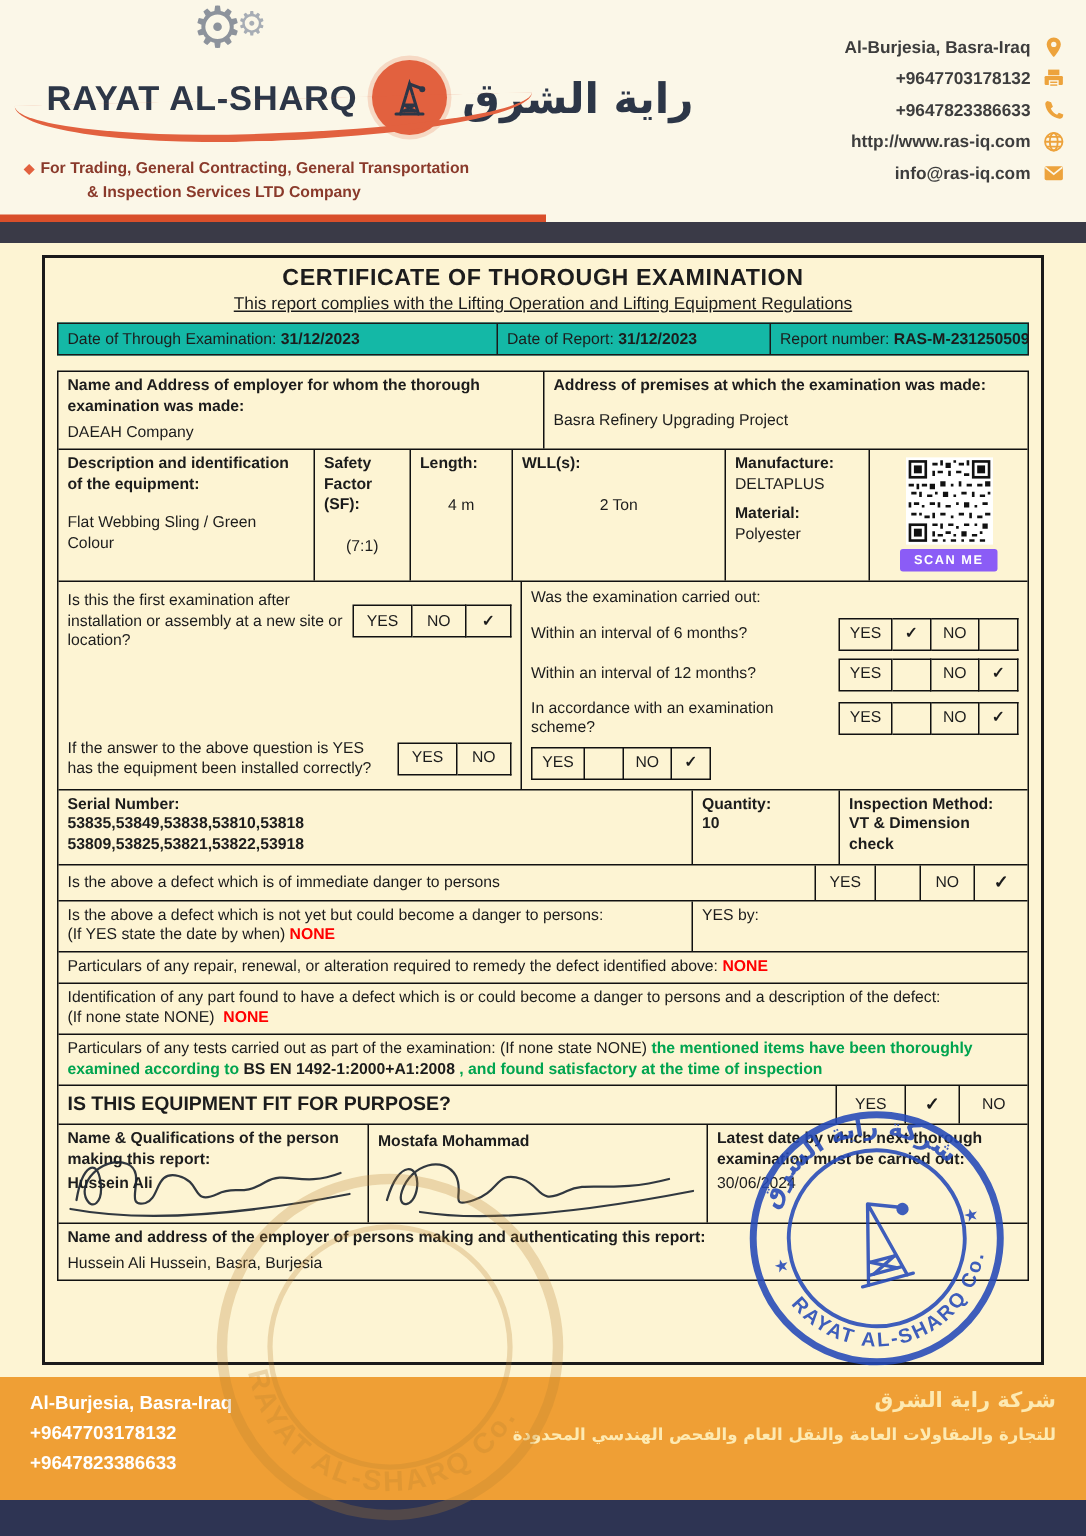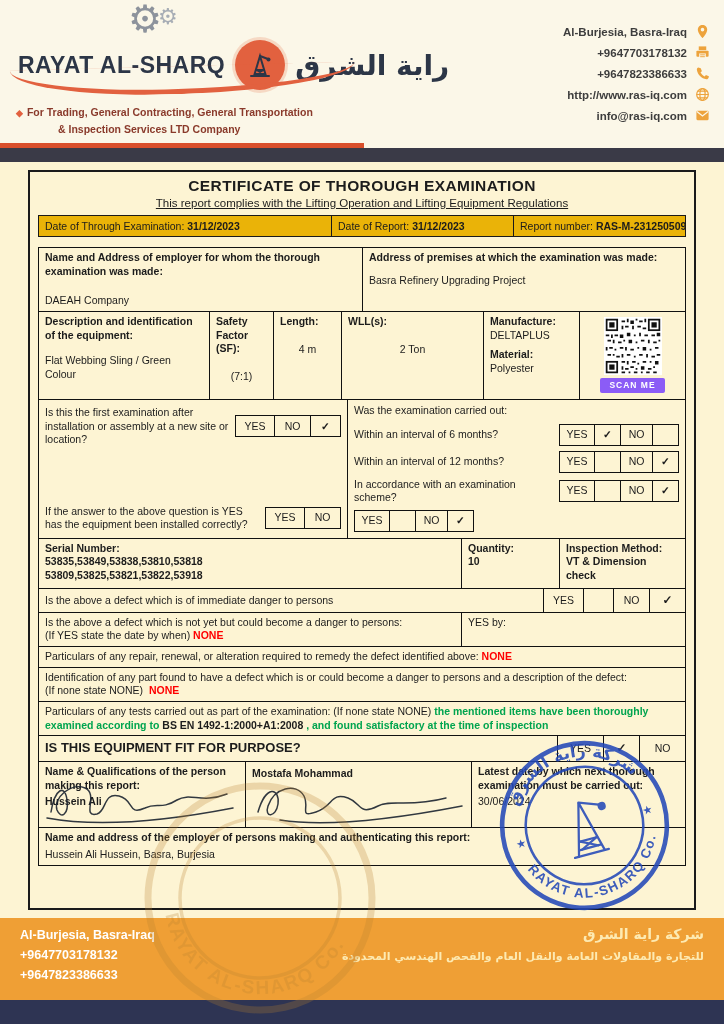--- a/index.html
+++ b/index.html
@@ -5,40 +5,40 @@
   * { margin:0; padding:0; box-sizing:border-box; }
   html,body { width:724px; }
   body { font-family:"Liberation Sans", sans-serif; }
   .page { position:relative; width:724px; height:1024px; background:#fdf4d3; overflow:hidden; color:#1c1c1c; }
 
   
   .header { position:absolute; top:0; left:0; right:0; height:148px; background:#fbf7e8; }
   .gears { position:absolute; left:128px; top:0px; color:#8d939c; }
   .gear-big { font-size:38px; line-height:1; display:inline-block; }
   .gear-small { font-size:22px; line-height:1; display:inline-block; position:relative; top:-8px; left:-4px; color:#a7adb5; }
-  .logo-row { position:absolute; left:18px; top:40px; display:flex; align-items:center; gap:10px; }
+  .logo-row { position:absolute; left:31px; top:40px; display:flex; align-items:center; gap:10px; }
   .logo-en { font-size:23px; font-weight:bold; color:#2c3647; letter-spacing:0.5px; white-space:nowrap; }
   .logo-badge { width:50px; height:50px; border-radius:50%; background:#e2613f; display:flex; align-items:center; justify-content:center; flex:0 0 auto; box-shadow:0 0 0 3px #f6d9c4; }
   .logo-ar { font-size:28px; font-weight:bold; color:#2c3647; font-family:"DejaVu Sans", sans-serif; white-space:nowrap; }
   .swoosh { position:absolute; left:10px; top:66px; width:345px; height:28px; border-bottom:5px solid #e2613f; border-radius:0 0 55% 45% / 0 0 100% 100%; transform:rotate(-1.5deg); }
   .tagline { position:absolute; left:16px; top:104px; color:#8a3a2b; font-weight:bold; font-size:10.5px; line-height:1.55; }
   .tagline .t2 { padding-left:42px; }
   .tagline .diamond { color:#e2613f; font-size:9px; margin-right:4px; }
   .contacts { position:absolute; right:14px; top:24px; display:flex; flex-direction:column; gap:6px; align-items:flex-end; }
   .contact-row { display:flex; align-items:center; gap:8px; font-size:11.5px; font-weight:bold; color:#3d3d3d; }
   .contact-row svg { flex:0 0 auto; }
   .bar-orange { position:absolute; top:143px; left:0; width:364px; height:5px; background:#d94f2b; }
   .bar-dark { position:absolute; top:148px; left:0; right:0; height:14px; background:#3a3a47; }
 
   
   .frame { position:absolute; left:28px; right:28px; top:170px; height:740px; border:2px solid #1a1a1a; background:transparent; }
   .cert-title { text-align:center; font-size:15.5px; font-weight:bold; letter-spacing:0.4px; margin-top:5px; }
   .cert-subtitle { text-align:center; font-size:11.5px; text-decoration:underline; margin-top:2px; }
 
-  .dates-row { display:grid; grid-template-columns:292px 182px 1fr; border:1.5px solid #1a1a1a; margin:6px 8px 0 8px; background:#eab308; }
+  .dates-row { display:grid; grid-template-columns:292px 182px 1fr; border:1.5px solid #1a1a1a; margin:6px 8px 0 8px; background:#14b8a6; }
   .dates-row > div { padding:4px 6px; font-size:10.5px; border-left:1.5px solid #1a1a1a; white-space:nowrap; }
   .dates-row > div:first-child { border-left:none; }
   .val { font-weight:bold; }
 
   .main-table { border:1.6px solid #111; margin:10px 8px 0 8px; font-size:10.5px; line-height:1.3; }
   .trow { border-top:1.4px solid #111; }
   .trow:first-child { border-top:none; }
   .cell { border-left:1.4px solid #111; padding:3px 6px; }
   .cell:first-child { border-left:none; }
   .lbl { font-weight:bold; }
@@ -173,21 +173,21 @@
       <div><span>Date of Through Examination:</span> <span class="val">31/12/2023</span></div>
       <div><span>Date of Report:</span> <span class="val">31/12/2023</span></div>
       <div><span>Report number:</span> <span class="val">RAS-M-231250509</span></div>
     </div>
 
     <div class="main-table">
 
       <div class="trow row-b">
         <div class="cell">
           <div class="lbl">Name and Address of employer for whom the thorough examination was made:</div>
-          <div style="margin-top:16px">DAEAH Company</div>
+          <div style="margin-top:4px">DAEAH Company</div>
         </div>
         <div class="cell">
           <div class="lbl">Address of premises at which the examination was made:</div>
           <div style="margin-top:9px">Basra Refinery Upgrading Project</div>
         </div>
       </div>
 
       <div class="trow row-c">
         <div class="cell">
           <div class="lbl">Description and identification of the equipment:</div>

